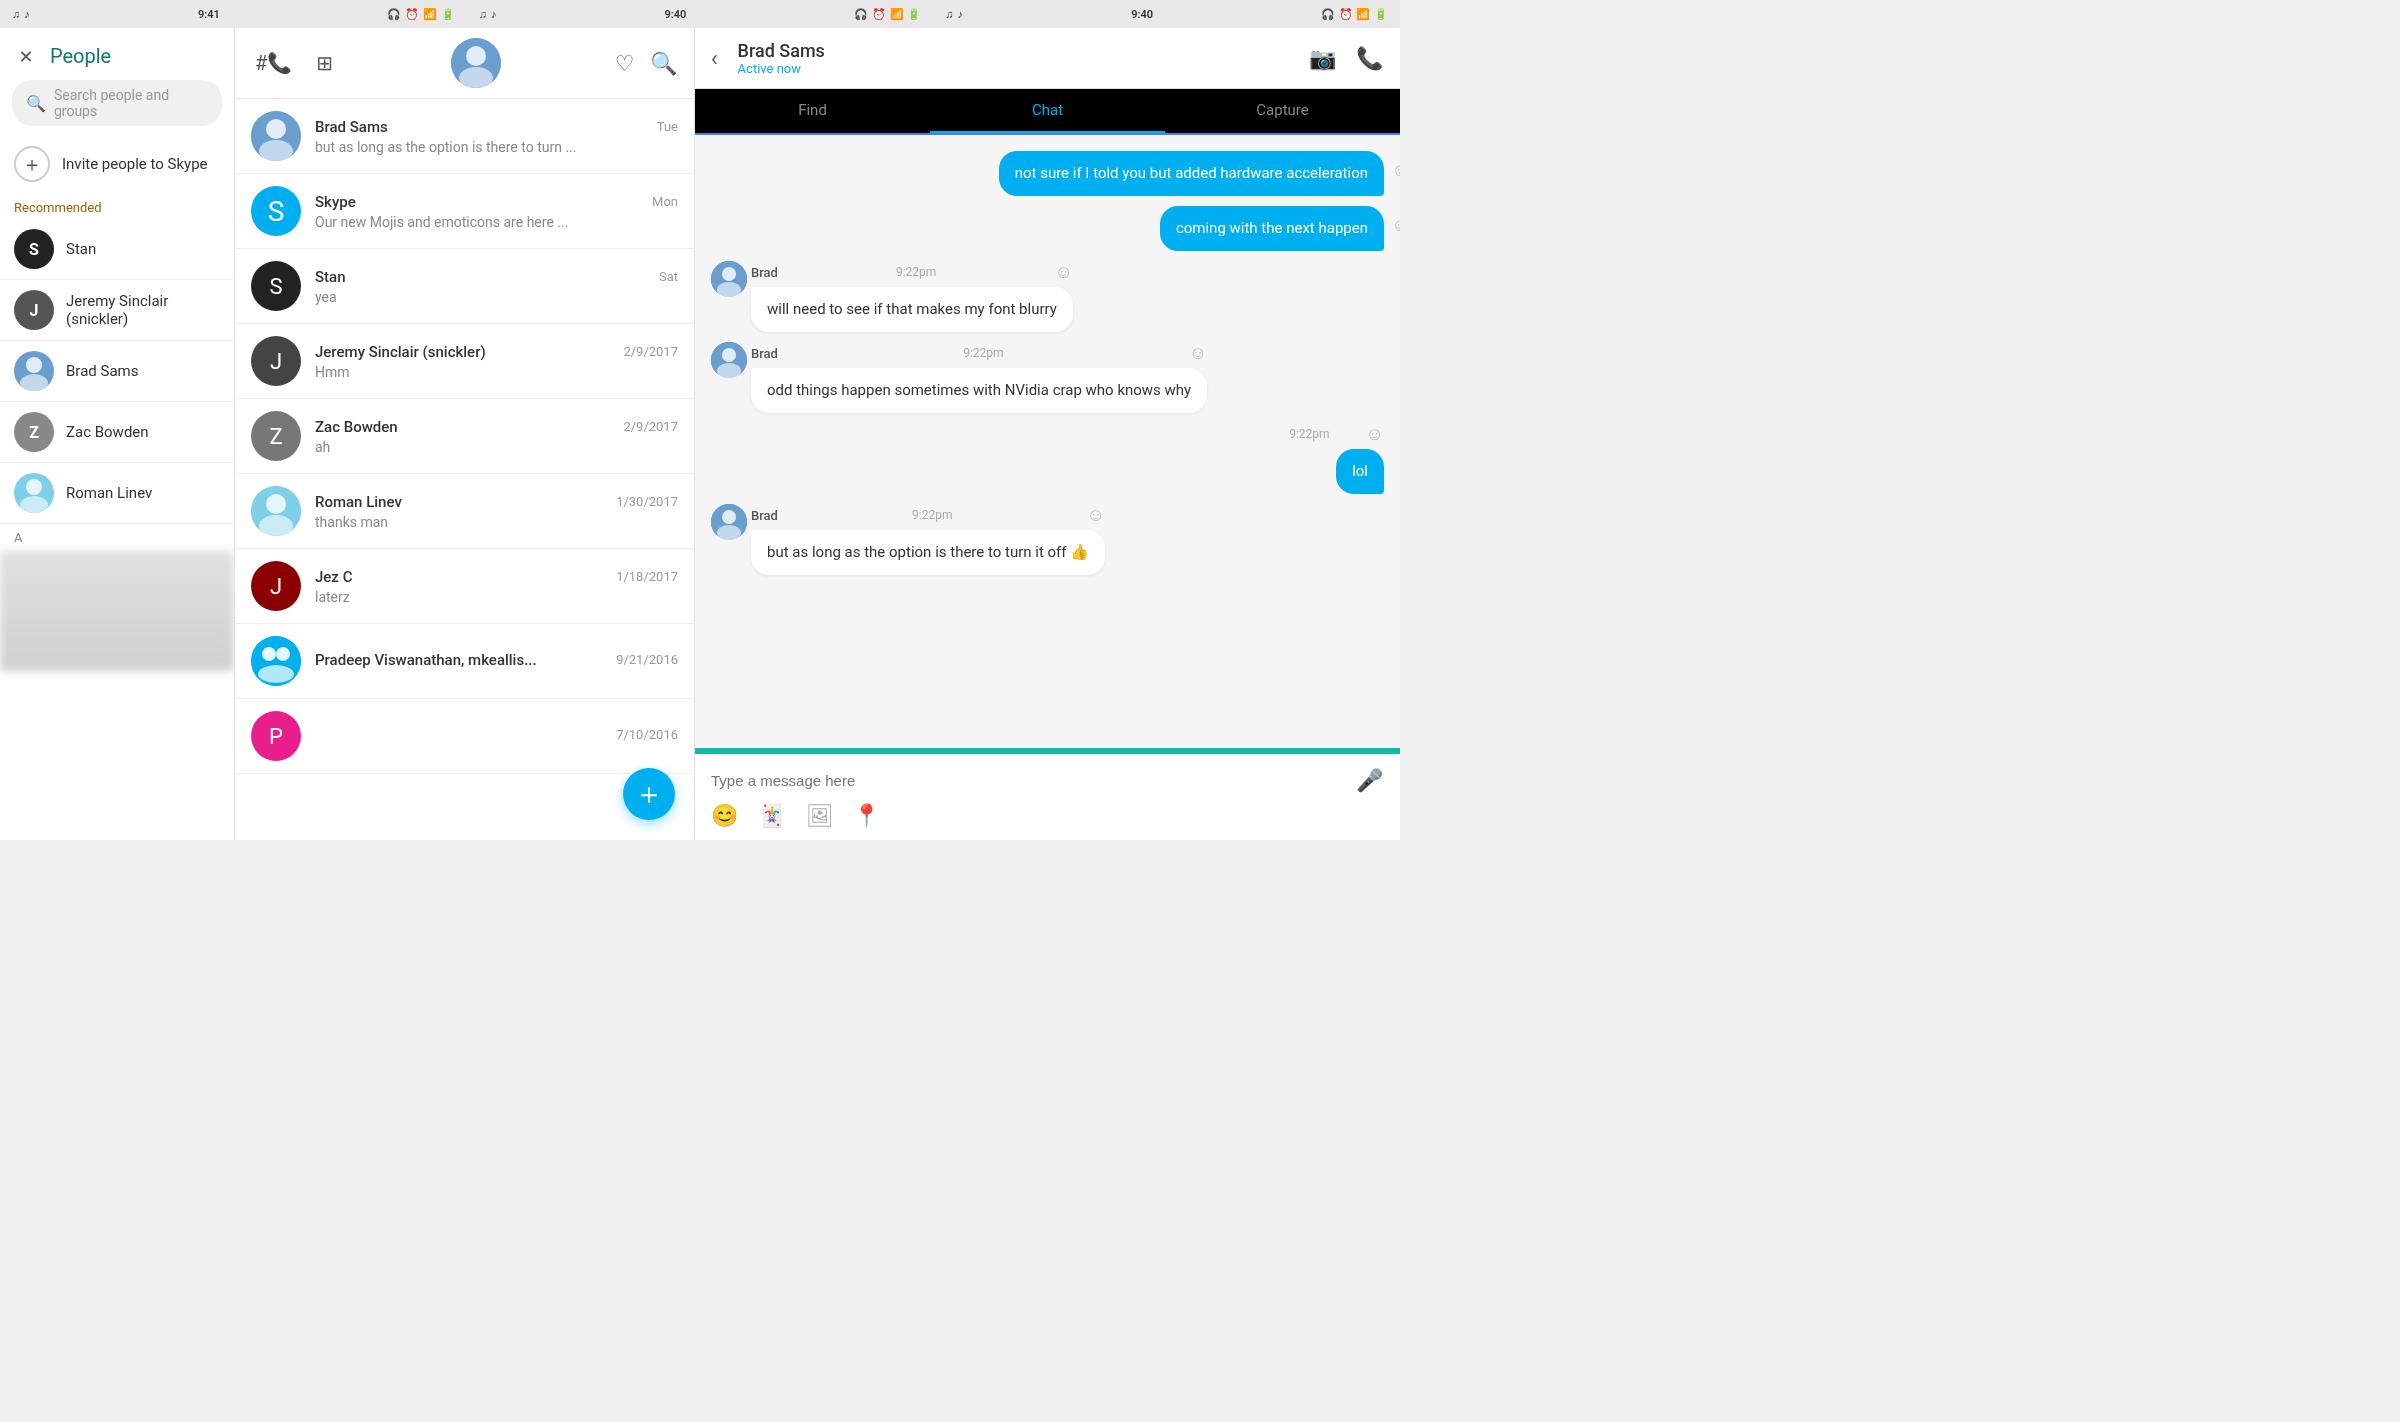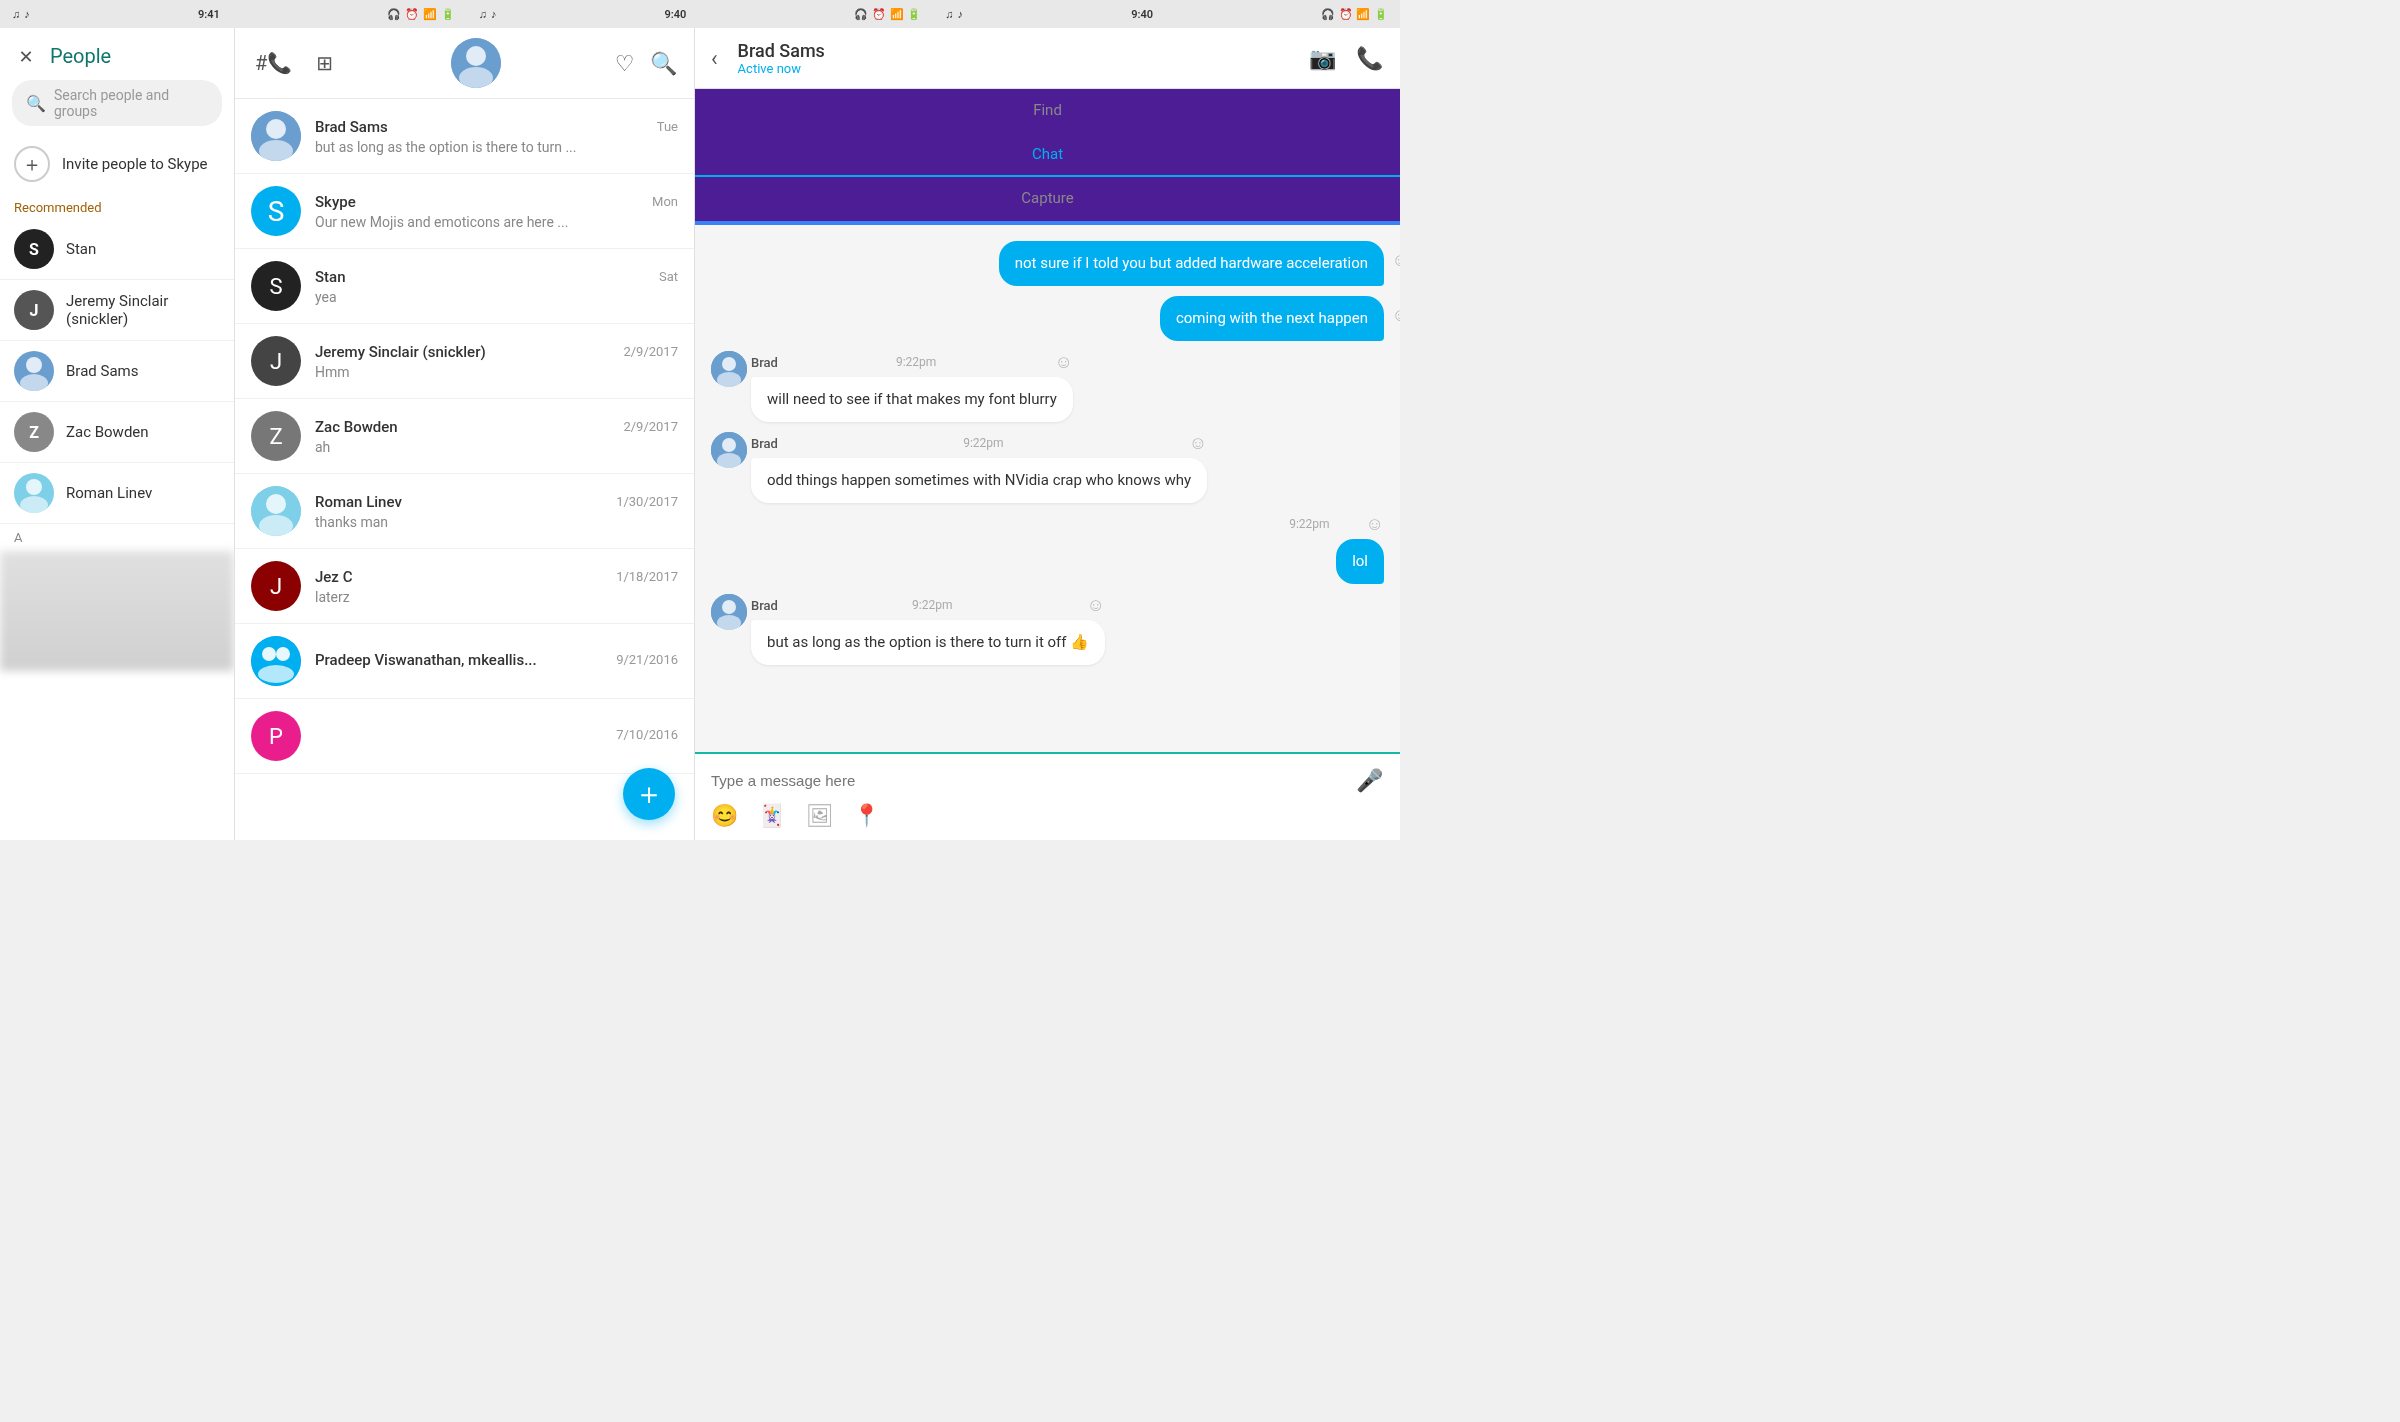--- a/index.html
+++ b/index.html
@@ -275,23 +275,22 @@
       padding: 4px 8px 4px 0;
     }
     .right-header-info { flex: 1; }
     .right-header-name { font-size: 18px; font-weight: 500; color: #333; }
     .right-header-status { font-size: 13px; color: #00aff0; }
     .right-header-actions { display: flex; gap: 20px; align-items: center; }
     .action-icon { font-size: 22px; color: #555; cursor: pointer; }
 
     .chat-tabs {
       display: flex;
-      background: #4c1d95;
-      border-bottom: 4px solid #3b82f6;
-      flex-direction: column;
+      background: #000000;
+      border-bottom: 2px solid #3b82f6;
     }
     .chat-tab {
       flex: 1;
       text-align: center;
       padding: 12px;
       font-size: 15px;
       color: #888;
       cursor: pointer;
       border-bottom: 2px solid transparent;
     }
@@ -388,21 +387,21 @@
     .sent-time-row {
       display: flex;
       align-items: center;
       gap: 8px;
       margin-bottom: 4px;
     }
 
     
     .chat-input-area {
       background: #fff;
-      border-top: 2px solid #14b8a6;
+      border-top: 6px solid #14b8a6;
       padding: 12px 16px;
     }
     .chat-input-row {
       display: flex;
       align-items: center;
       gap: 10px;
     }
     .chat-input {
       flex: 1;
       border: none;

